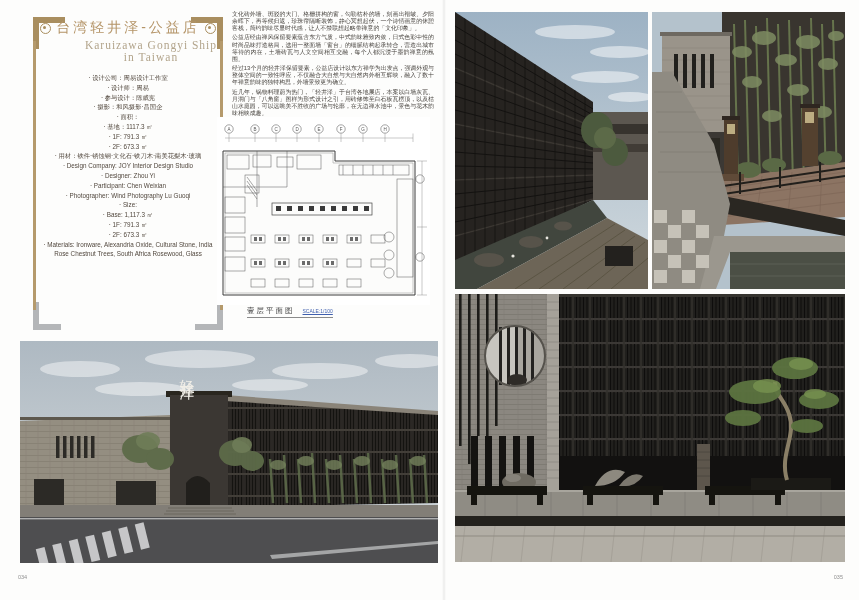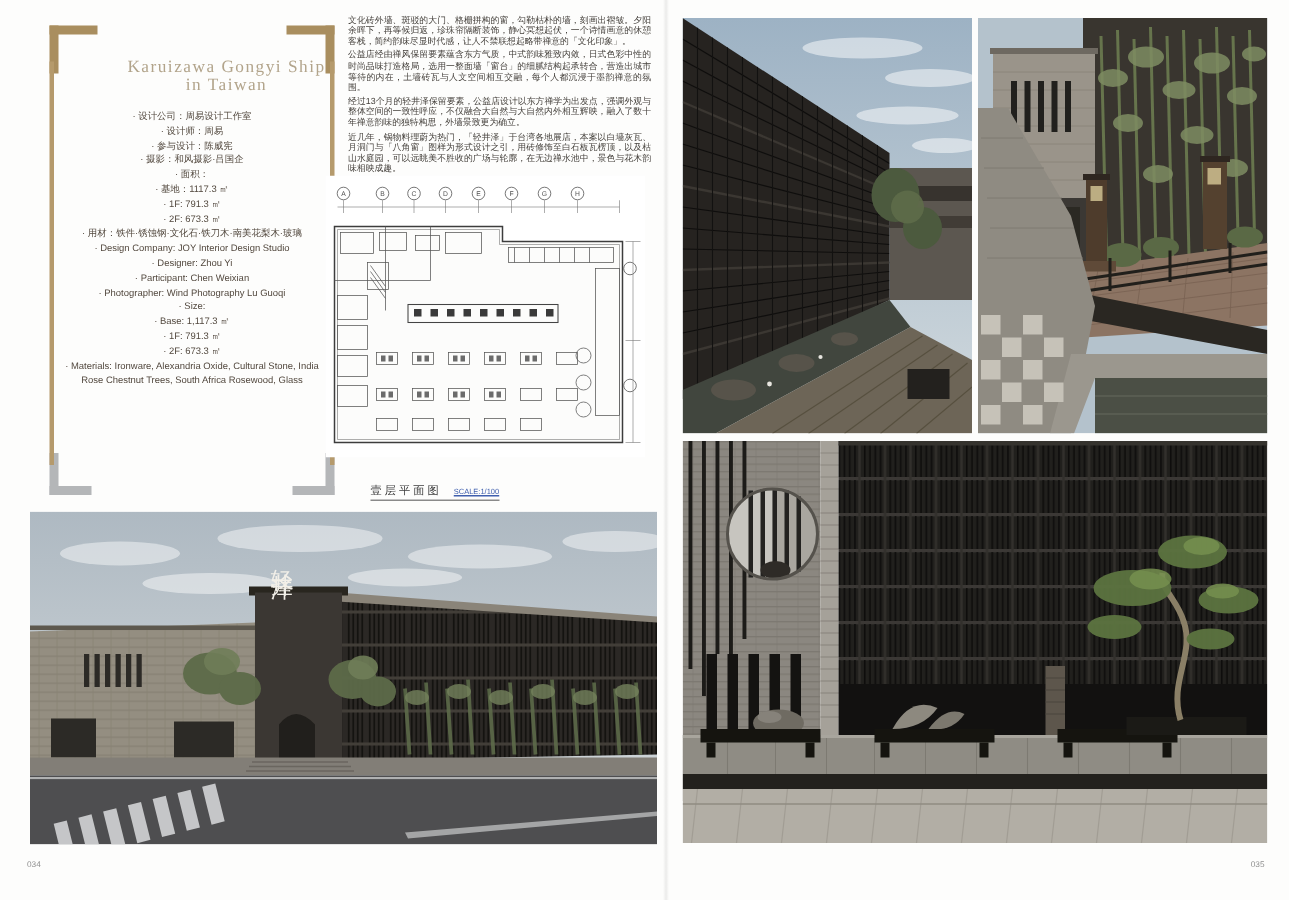--- a/index.html
+++ b/index.html
@@ -30,21 +30,21 @@
 
   
   .intro{position:absolute;left:232px;top:11px;width:202px;height:104px;color:#433f3a;
          font-size:5.9px;line-height:7.15px;text-align:justify;}
   .intro p{margin:0 0 2px 0;}
 
   
   .plan{position:absolute;left:217px;top:117px;width:213px;height:188px;margin:0;}
   .plan svg{display:block;width:100%;height:100%;}
   .plan-caption{position:absolute;left:30px;top:189px;display:flex;align-items:baseline;gap:8px;
-                border-bottom:0.5px solid #8a8a8a;padding-bottom:1px;margin-top:16px;}
+                border-bottom:0.5px solid #8a8a8a;padding-bottom:1px;}
   .plan-caption .cap-cn{font-size:7.5px;color:#3c3c3c;letter-spacing:2px;}
   .plan-caption .cap-scale{font-size:5px;color:#3f5fae;text-decoration:underline;}
 
   
   .photo{position:absolute;margin:0;overflow:hidden;}
   .photo svg{display:block;width:100%;height:100%;}
   .photo-a{left:20px;top:341px;width:418px;height:222px;}
   .photo-b{left:455px;top:12px;width:193px;height:277px;}
   .photo-c{left:652px;top:12px;width:193px;height:277px;}
   .photo-d{left:455px;top:294px;width:390px;height:268px;}
@@ -64,20 +64,27 @@
   <div>
 
     <section class="info-panel">
       <div class="fr fr-tl"></div>
       <div class="fr fr-tr"></div>
       <div class="fr fr-bl"></div>
       <div class="fr fr-br"></div>
       <div class="fr fr-l"></div>
       <div class="fr fr-r"></div>
 
+      <div class="title-row">
+        <span class="title-rule"></span>
+        <span class="medallion"></span>
+        <h1 class="title-cn">台湾轻井泽-公益店</h1>
+        <span class="medallion"></span>
+        <span class="title-rule"></span>
+      </div>
       <h2 class="title-en">Karuizawa Gongyi Ship in Taiwan</h2>
 
       <div class="credits">
         <div>· 设计公司：周易设计工作室</div>
         <div>· 设计师：周易</div>
         <div>· 参与设计：陈威宪</div>
         <div>· 摄影：和风摄影·吕国企</div>
         <div>· 面积：</div>
         <div>· 基地：1117.3 ㎡</div>
         <div>· 1F: 791.3 ㎡</div>

